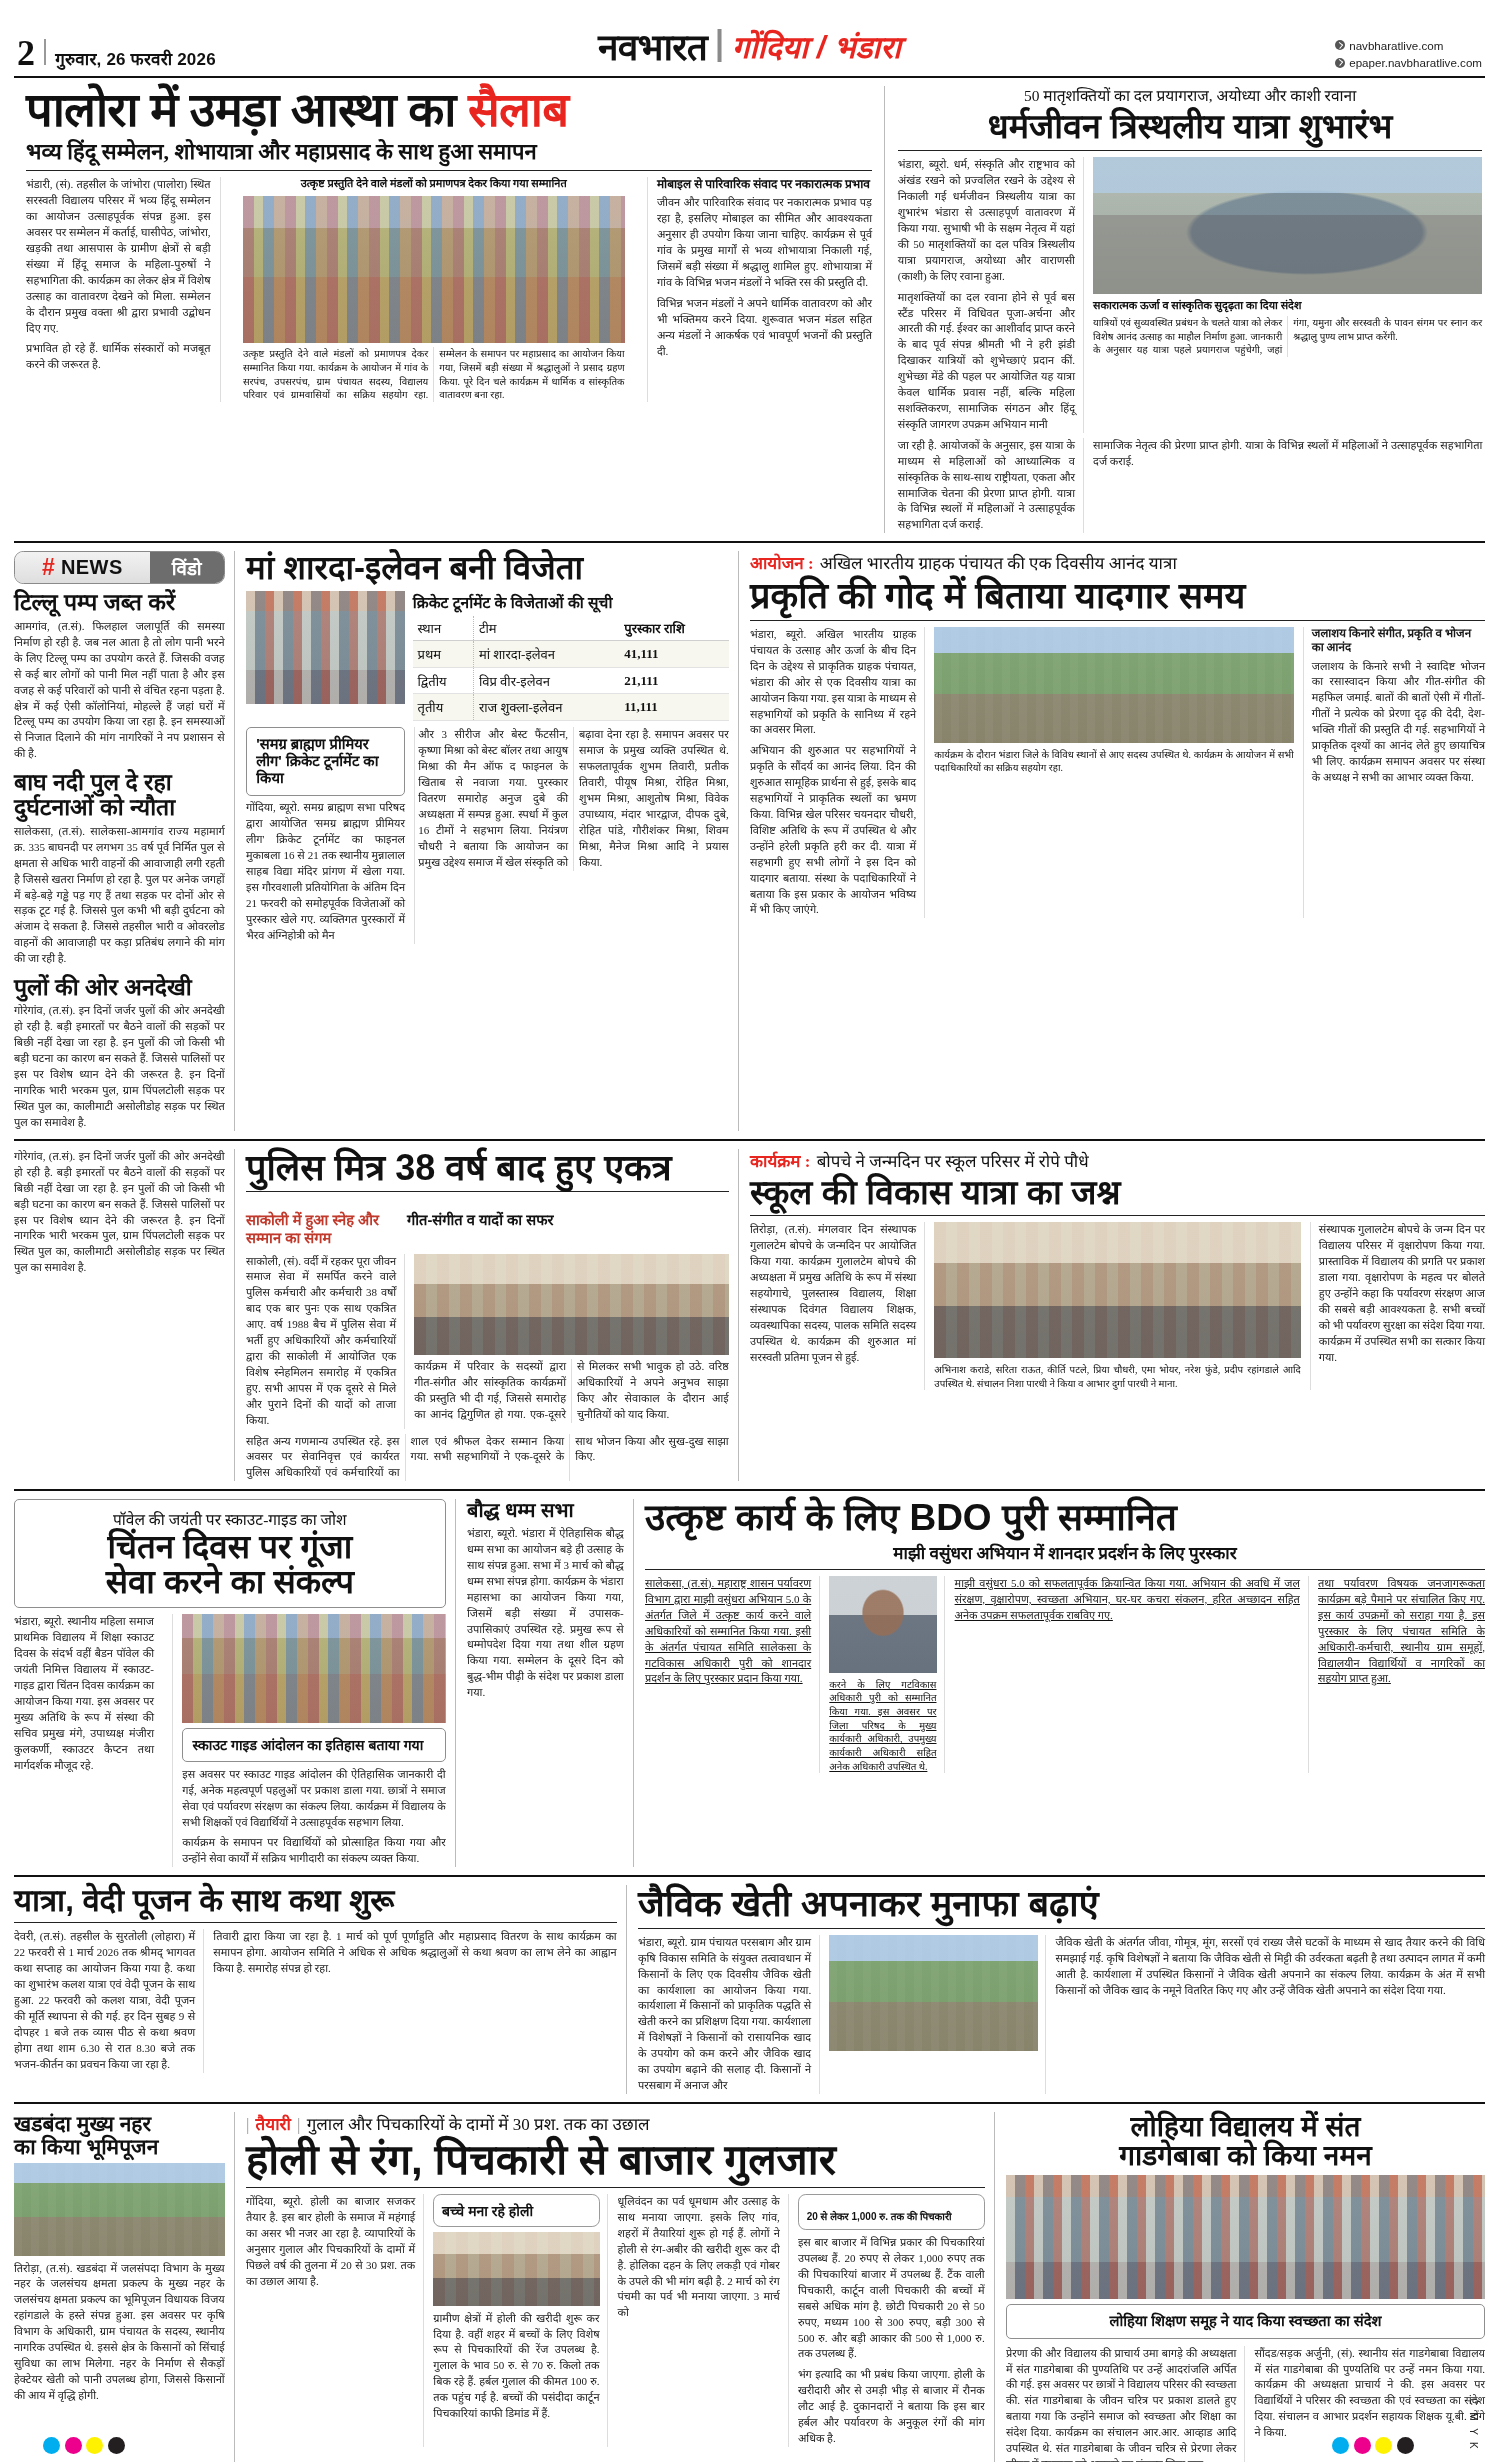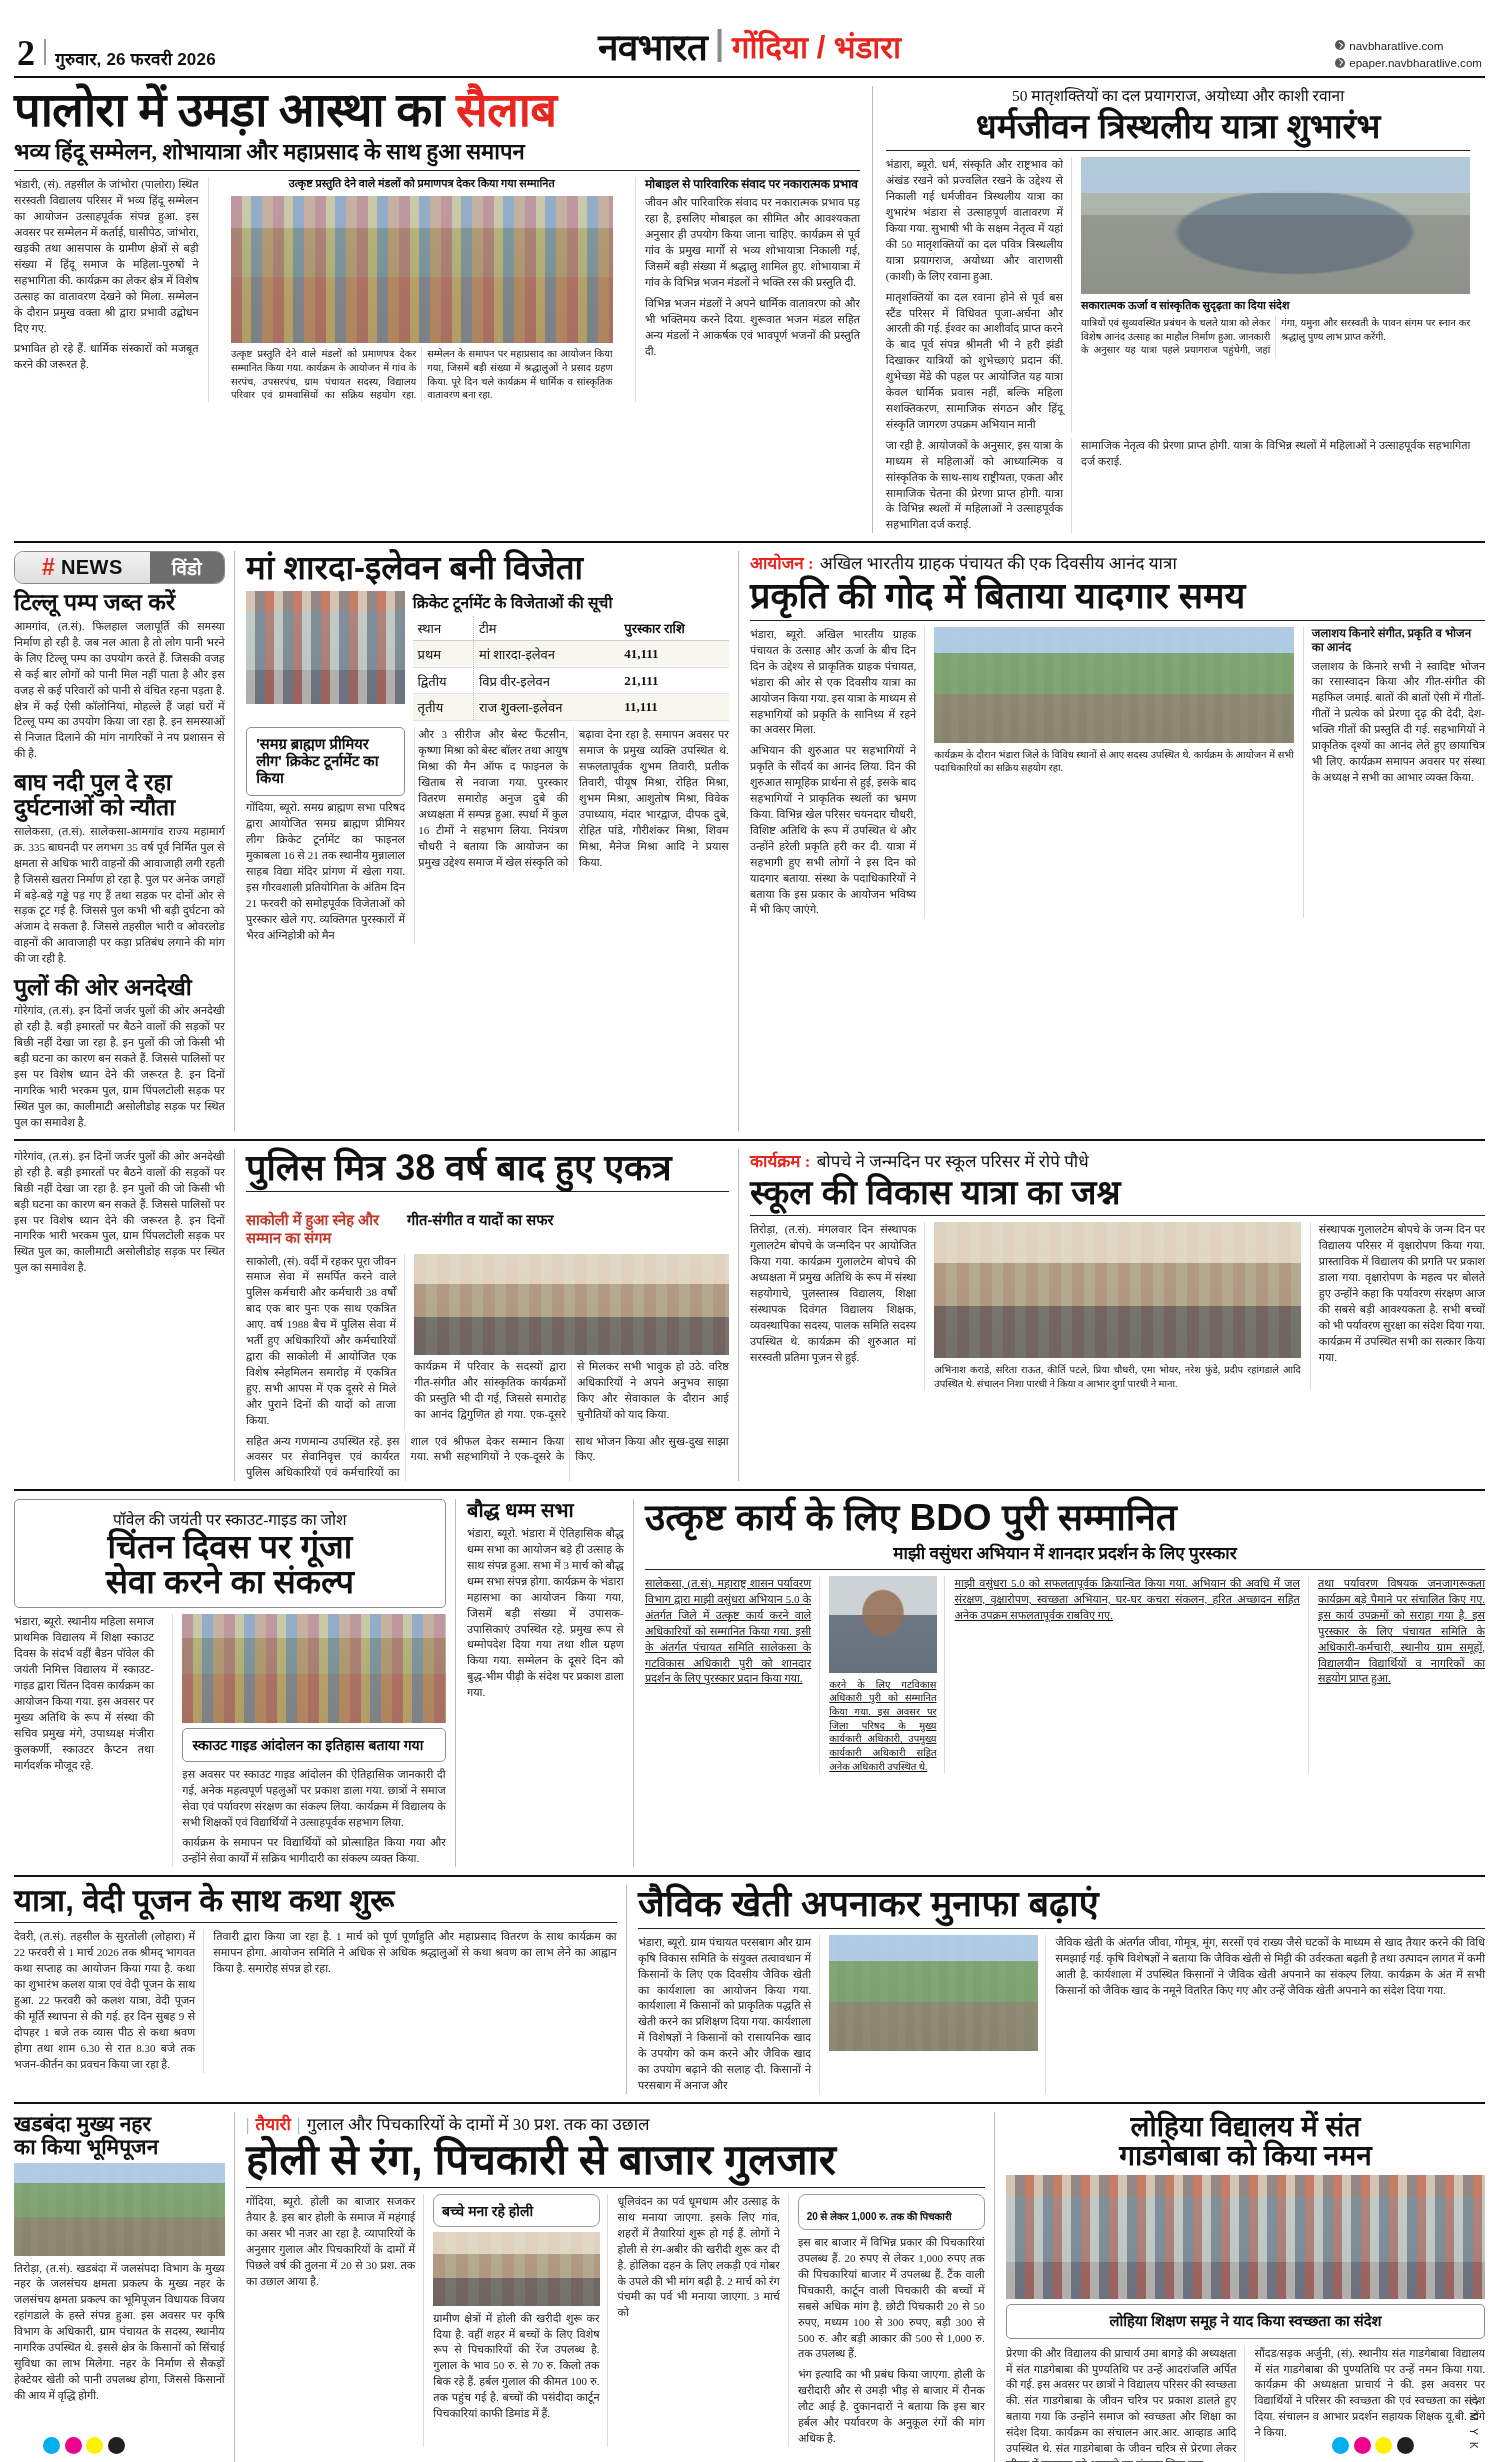--- a/index.html
+++ b/index.html
@@ -18,21 +18,21 @@
     height: 76px; display: flex; align-items: flex-end; padding: 0 17px 4.7px 17px;
     position: relative;
   }
   .mh-left { display: flex; align-items: baseline; gap: 9.3px; }
   .mh-pageno { font-size: 36px; font-weight: 700; line-height: 1; font-family:"Liberation Serif",serif; }
   .mh-sep { width:1.6px; height:26px; background:#999; display:inline-block; }
   .mh-date { font-size: 17px; font-weight: 700; font-family:"Liberation Sans",sans-serif; letter-spacing:0.2px; }
   .mh-center { position:absolute; left:50%; transform:translateX(-50%); bottom:4.7px; display:flex; align-items:center; gap:11px; white-space:nowrap; }
   .mh-title { font-size: 37px; font-weight: 900; letter-spacing:-0.8px; font-family:"Liberation Sans",sans-serif; }
   .mh-vbar { width:3.1px; height:33px; background:#8a8a8a; }
-  .mh-edition { font-size:31px; font-weight:900; color:#e8251f; font-family:"Liberation Sans",sans-serif; }
+  .mh-edition { font-size:31px; font-weight:900; color:#e8251f; font-family:"Liberation Sans",sans-serif;font-style:italic; }
   .mh-right { margin-left:auto; text-align:left; font-family:"Liberation Sans",sans-serif; font-size:11.6px; line-height:1.5; color:#222; }
   .mh-right div { display:flex; align-items:center; gap:4.7px; }
   .globe { width:10px; height:10px; border-radius:50%; background:#555; display:inline-block; position:relative; flex:0 0 auto;}
   .globe::after{ content:""; position:absolute; inset:2.3px; border-top:1.2px solid #fff; border-right:1.2px solid #fff; transform:rotate(40deg); }
 
   .rule-top { height:2.3px; background:#111; margin:0 14px; }
   .hr { height:0.8px; background:#222; }
   .hr2 { height:2.3px; background:#111; }
 
   .kicker { font-size:15.5px; line-height:1.25; font-weight:400; font-family:"Liberation Serif",serif; }
@@ -140,21 +140,21 @@
         <span>navbharatlive.com</span>
       </div>
       <div>
         <span class="globe"></span>
         <span>epaper.navbharatlive.com</span>
       </div>
     </div>
   </div>
   <div class="rule-top"></div>
 
-  <div style="display:flex; padding:7.8px 14px 0 14px; gap:12.4px;">
+  <div style="display:flex; padding:7.8px 14px 0 14px; gap:12.4px;margin-left:12px;">
 
     <div style="width:846px;">
       <h1 class="head">
         <span>पालोरा में उमड़ा आस्था का </span><span class="red">सैलाब</span>
       </h1>
       <div class="subhead mt6">भव्य हिंदू सम्मेलन, शोभायात्रा और महाप्रसाद के साथ हुआ समापन</div>
       <div class="hr mt8"></div>
 
       <div style="display:flex; gap:22px; margin-top:6.2px;">
         <div style="width:198px; border-right:0.8px solid #ddd; padding-right:9.3px;">

